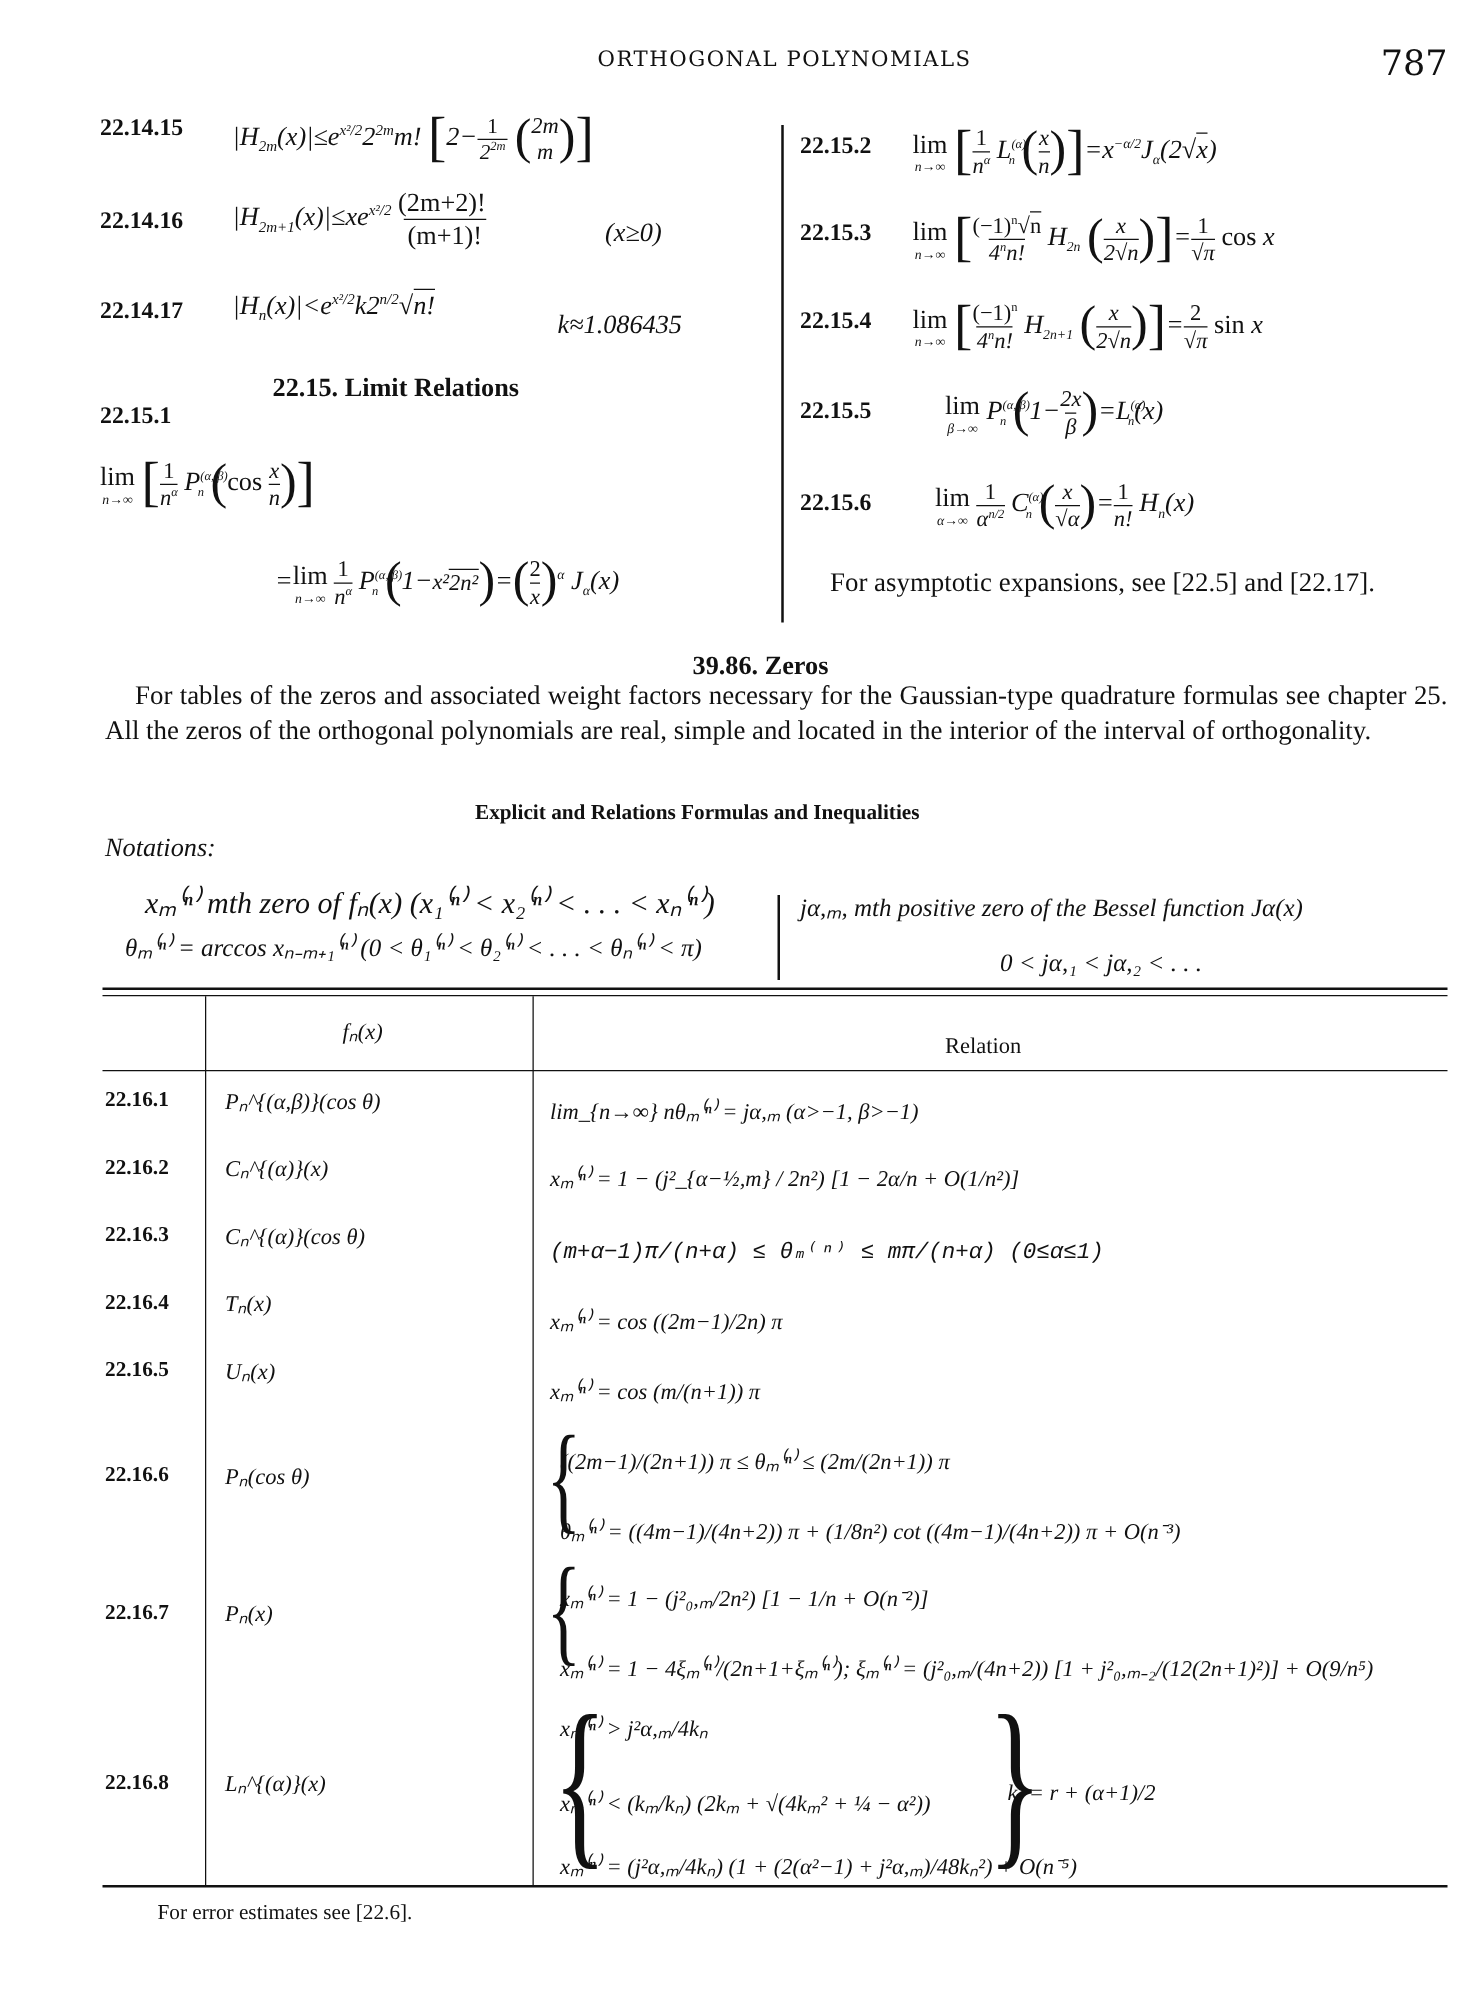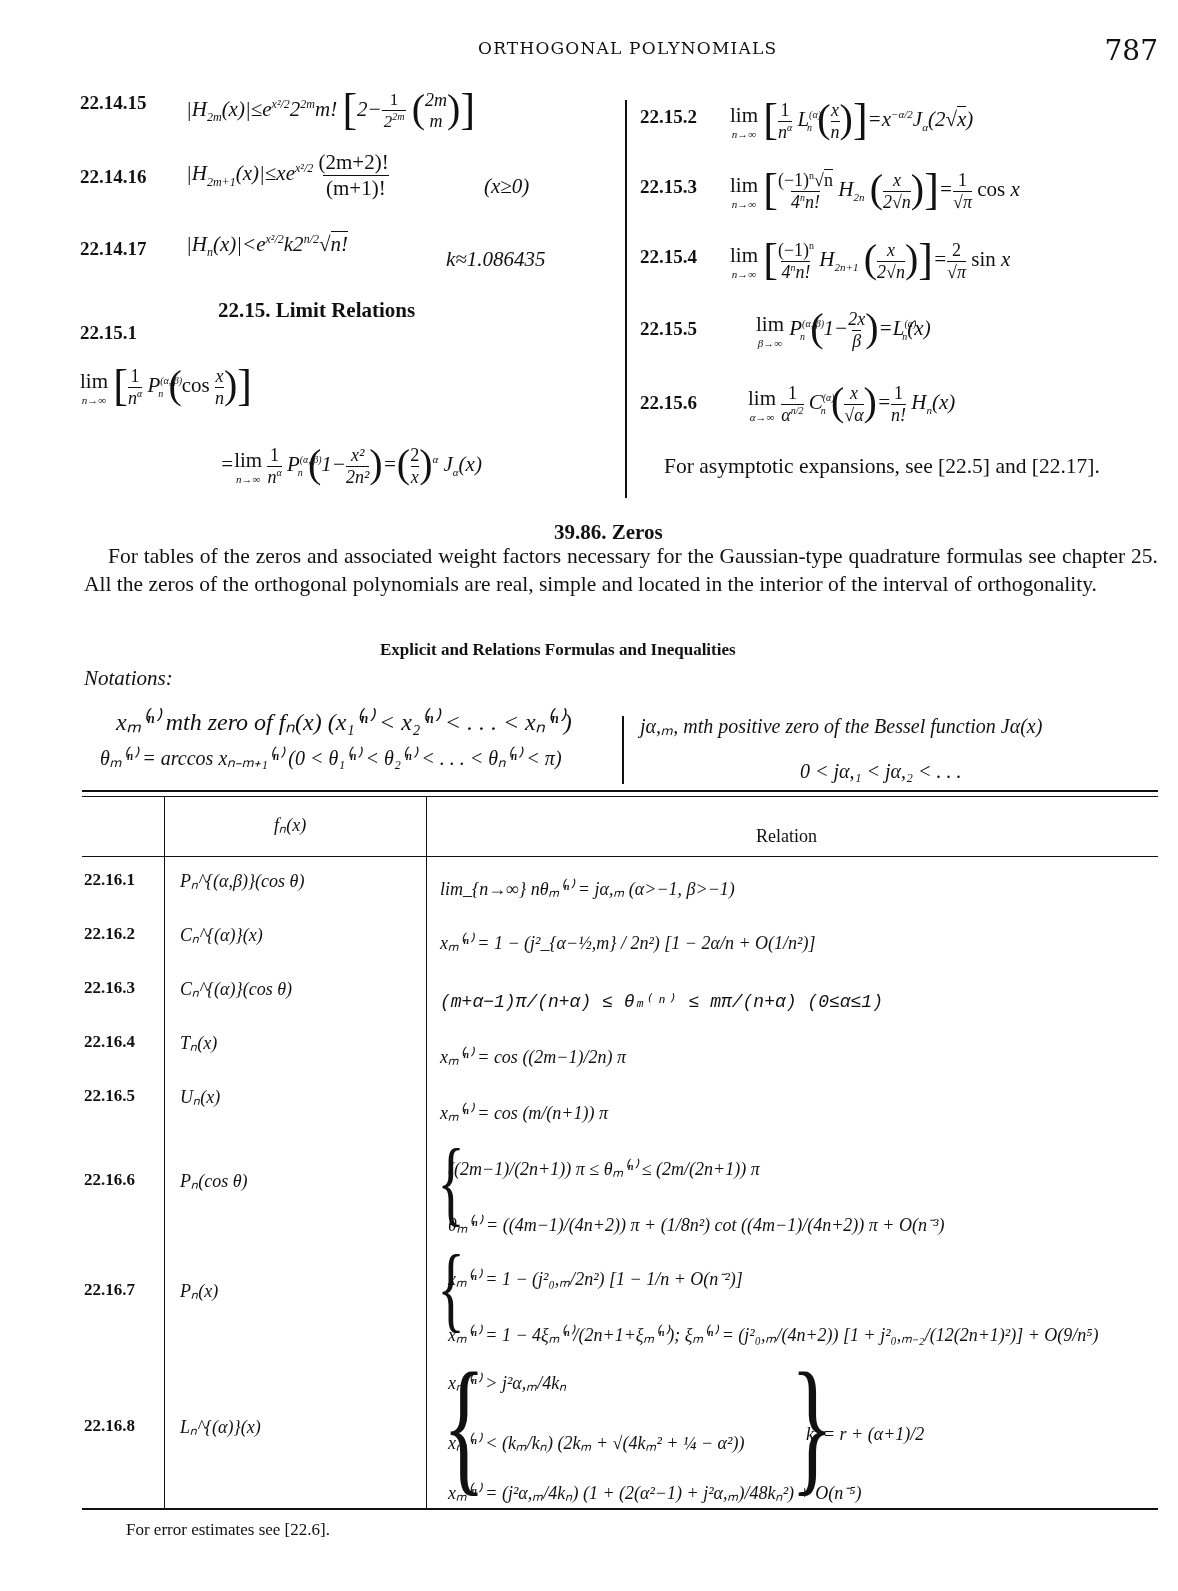--- a/index.html
+++ b/index.html
@@ -82,21 +82,21 @@
 <div class="abs f" style="left:220px;top:440px;">
   =<span style="display:inline-flex;flex-direction:column;align-items:center;vertical-align:middle">
       <span class="r">lim</span>
       <span style="font-size:11px">n→∞</span>
     </span>
   <span style="display:inline-flex;flex-direction:column;align-items:center;vertical-align:middle;font-size:18px">
       <span class="r">1</span>
       <span style="border-top:1px solid #111">n<sup style="font-size:10px">α</sup></span>
     </span>
   P<sup style="font-size:10px">(α, β)</sup><sub style="font-size:10px;margin-left:-24px">n</sub>
-  <span class="r" style="font-size:40px;vertical-align:-6px">(</span>1−<span style="display:inline-flex;flex-direction:column;align-items:center;vertical-align:middle;font-size:18px">
+  <span class="r" style="font-size:40px;vertical-align:-6px">(</span>1−<span style="display:inline-flex;flex-direction:row;align-items:flex-start;vertical-align:middle;font-size:18px">
       <span>x²</span>
       <span style="border-top:1px solid #111">2n²</span>
     </span><span class="r" style="font-size:40px;vertical-align:-6px">)</span>=<span class="r" style="font-size:40px;vertical-align:-6px">(</span><span style="display:inline-flex;flex-direction:column;align-items:center;vertical-align:middle;font-size:18px">
       <span class="r">2</span>
       <span style="border-top:1px solid #111">x</span>
     </span><span class="r" style="font-size:40px;vertical-align:-6px">)</span><sup style="font-size:11px">α</sup> J<sub style="font-size:11px">α</sub>(x)
 </div>
 
 <div class="abs eqn" style="left:640px;top:106px;">22.15.2</div>
 <div class="abs f" style="left:730px;top:94px;">

